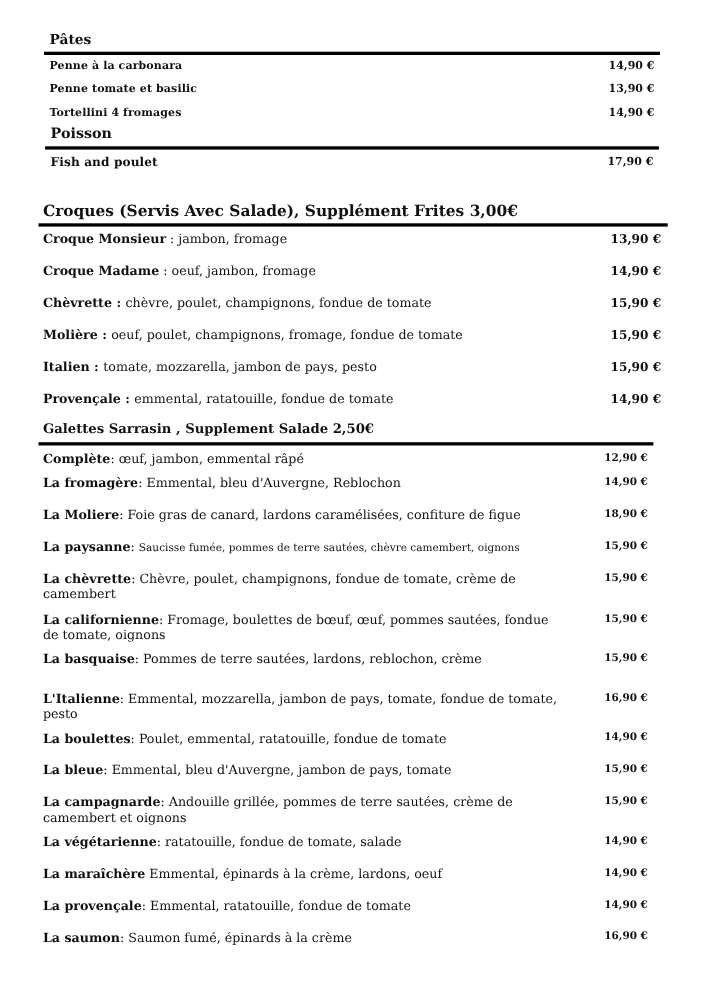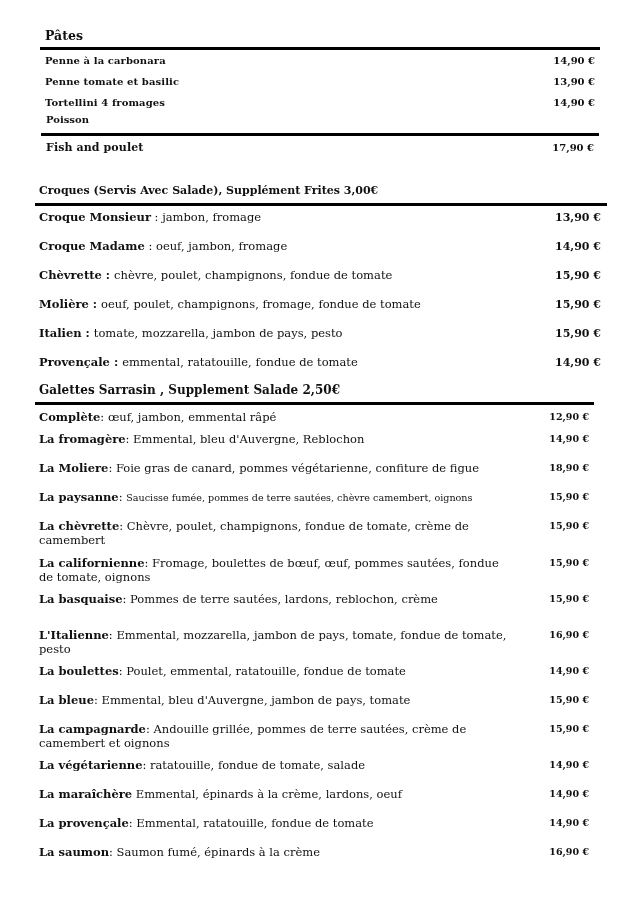--- a/index.html
+++ b/index.html
@@ -31,29 +31,29 @@
   <div class="price" style="right:45px;top:55px;">14,90 €</div>
 
   <div class="row" style="left:45px;top:76px;">Penne tomate et basilic</div>
   <div class="price" style="right:45px;top:76px;">13,90 €</div>
 
   <div class="row" style="left:45px;top:97px;">Tortellini 4 fromages</div>
   <div class="price" style="right:45px;top:97px;">14,90 €</div>
 </div>
 
 <div class="s1">
-  <div class="sec-title" style="left:46px;top:114px;font-size:10px;">Poisson</div>
+  <div class="sec-title" style="left:46px;top:114px;font-size:13px;">Poisson</div>
   <div class="rule" style="left:41px;top:133px;width:558px;height:3px;"></div>
 
   <div class="row" style="left:46px;top:141px;font-size:11px;">Fish and poulet</div>
   <div class="price" style="right:46px;top:142px;margin-left:12px;">17,90 €</div>
 </div>
 
 <div class="s2">
-  <div class="sec-title" style="left:39px;top:184px;font-size:11px;">Croques (Servis Avec Salade), Supplément Frites 3,00€</div>
+  <div class="sec-title" style="left:39px;top:184px;font-size:14px;">Croques (Servis Avec Salade), Supplément Frites 3,00€</div>
   <div class="rule" style="left:35px;top:203px;width:572px;height:3px;"></div>
 
   <div class="row" style="left:39px;top:210px;">
     <span class="b">Croque Monsieur</span><span> : </span><span>jambon, fromage</span>
   </div>
   <div class="price" style="right:39px;top:211px;">13,90 €</div>
 
   <div class="row" style="left:39px;top:239px;">
     <span class="b">Croque Madame</span><span> : </span><span>oeuf, jambon, fromage</span>
   </div>
@@ -83,21 +83,21 @@
 <div class="s3">
   <div class="sec-title" style="left:39px;top:383px;font-size:12px;">Galettes Sarrasin , Supplement Salade 2,50€</div>
   <div class="rule" style="left:35px;top:402px;width:559px;height:3px;"></div>
 
   <div class="row" style="left:39px;top:410px;"><span class="b">Complète</span><span>: </span><span>œuf, jambon, emmental râpé</span></div>
   <div class="price" style="right:51px;top:411px;">12,90 €</div>
 
   <div class="row" style="left:39px;top:432px;"><span class="b">La fromagère</span><span>: </span><span>Emmental, bleu d'Auvergne, Reblochon</span></div>
   <div class="price" style="right:51px;top:433px;">14,90 €</div>
 
-  <div class="row" style="left:39px;top:461px;"><span class="b">La Moliere</span><span>: </span><span>Foie gras de canard, pommes végétarienne, confiture de figue</span></div>
+  <div class="row" style="left:39px;top:461px;"><span class="b">La Moliere</span><span>: </span><span>Foie gras de canard, lardons caramélisées, confiture de figue</span></div>
   <div class="price" style="right:51px;top:462px;">18,90 €</div>
 
   <div class="row" style="left:39px;top:490px;width:480px;"><span class="b">La paysanne</span><span>: </span><span style="font-size:9.6px;">Saucisse fumée, pommes de terre sautées, chèvre camembert, oignons</span></div>
   <div class="price" style="right:51px;top:491px;">15,90 €</div>
 
   <div class="row" style="left:39px;top:519px;width:460px;"><span class="b">La chèvrette</span><span>: </span><span>Chèvre, poulet, champignons, fondue de tomate, crème de camembert</span></div>
   <div class="price" style="right:51px;top:520px;">15,90 €</div>
 
   <div class="row" style="left:39px;top:556px;width:470px;"><span class="b">La californienne</span><span>: </span><span>Fromage, boulettes de bœuf, œuf, pommes sautées, fondue de tomate, oignons</span></div>
   <div class="price" style="right:51px;top:557px;">15,90 €</div>

